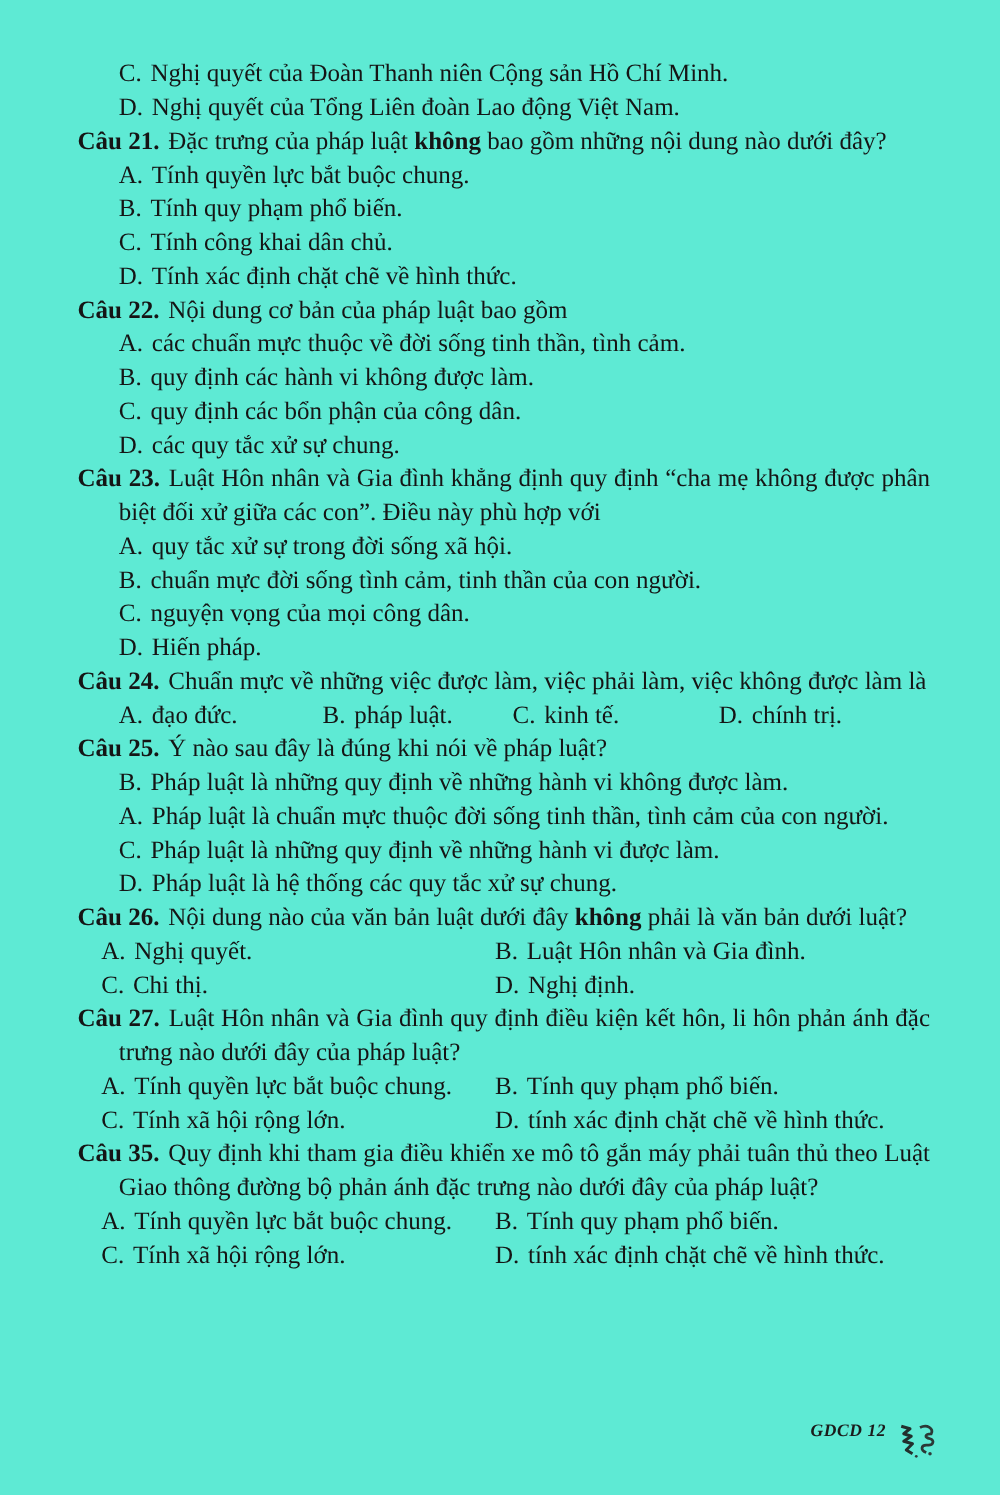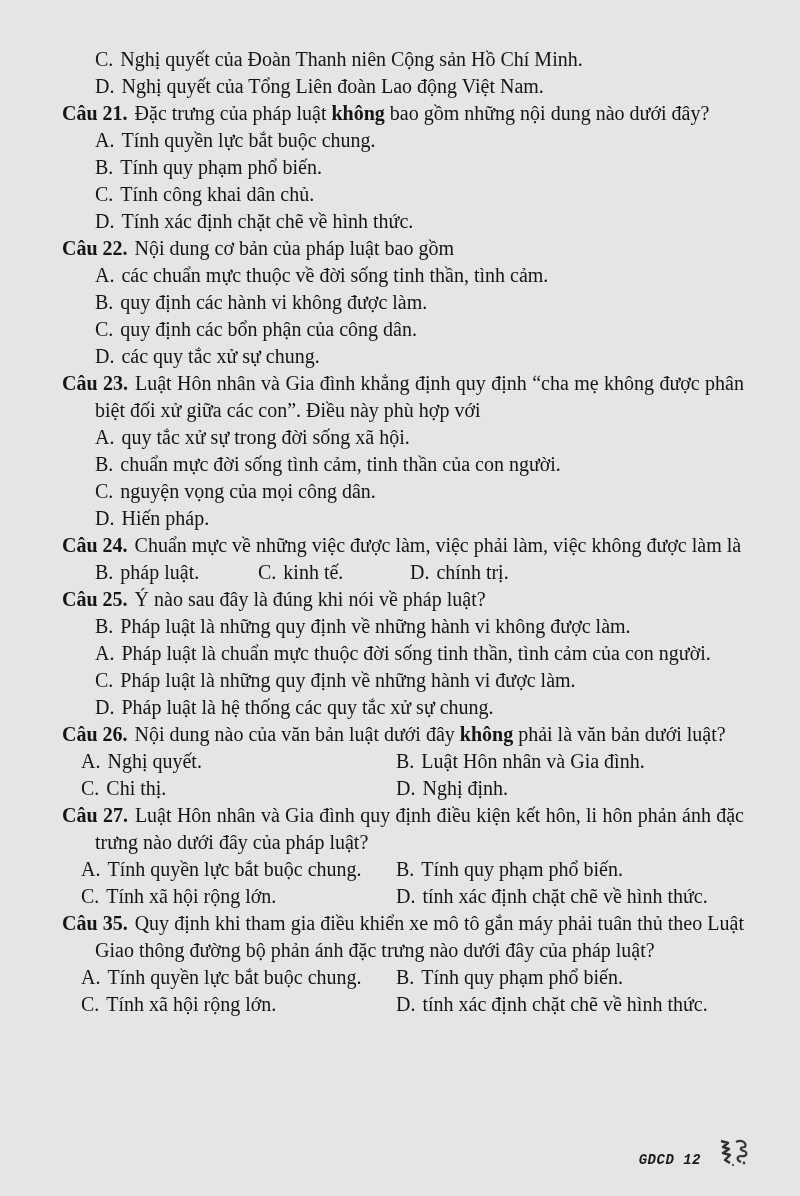--- a/index.html
+++ b/index.html
@@ -4,21 +4,21 @@
 <style>
   html, body {
     margin: 0;
     padding: 0;
     background: #ffffff;
   }
   .page {
     position: relative;
     width: 800px;
     height: 1196px;
-    background: #e5e5e5;
+    background: #5eead4;
     font-family: "Liberation Serif", serif;
     color: #151515;
     overflow: hidden;
   }
   .content {
     position: absolute;
     left: 62px;
     top: 46px;
     width: 682px;
   }
@@ -55,23 +55,22 @@
   }
   .options-grid2 .option,
   .options-grid4 .option {
     margin-left: 0;
   }
   .footer {
     position: absolute;
     right: 50px;
     bottom: 28px;
     display: flex;
-    align-items: flex-end;
-    gap: 17px;
-    font-family: Liberation Mono, monospace;
+    align-items: flex-start;
+    gap: 9px;
   }
   .footer-label {
     font-style: italic;
     font-weight: bold;
     font-size: 14px;
     letter-spacing: 0.5px;
     color: #1b1b1b;
   }
   .stamp {
     width: 32px;
@@ -125,20 +124,21 @@
 
   <p class="option"><span class="opt-label">C.</span><span class="opt-text">nguyện vọng của mọi công dân.</span></p>
 
   <p class="option"><span class="opt-label">D.</span><span class="opt-text">Hiến pháp.</span></p>
 </div>
   </section>
 
   <section class="question">
     <p class="q-text"><b class="q-num">Câu 24.</b><span class="q-body">Chuẩn mực về những việc được làm, việc phải làm, việc không được làm là</span></p>
     <div class="options options-grid4">
+  <p class="option"><span class="opt-label">A.</span><span class="opt-text">đạo đức.</span></p>
 
   <p class="option"><span class="opt-label">B.</span><span class="opt-text">pháp luật.</span></p>
 
   <p class="option"><span class="opt-label">C.</span><span class="opt-text">kinh tế.</span></p>
 
   <p class="option"><span class="opt-label">D.</span><span class="opt-text">chính trị.</span></p>
 </div>
   </section>
 
   <section class="question">

